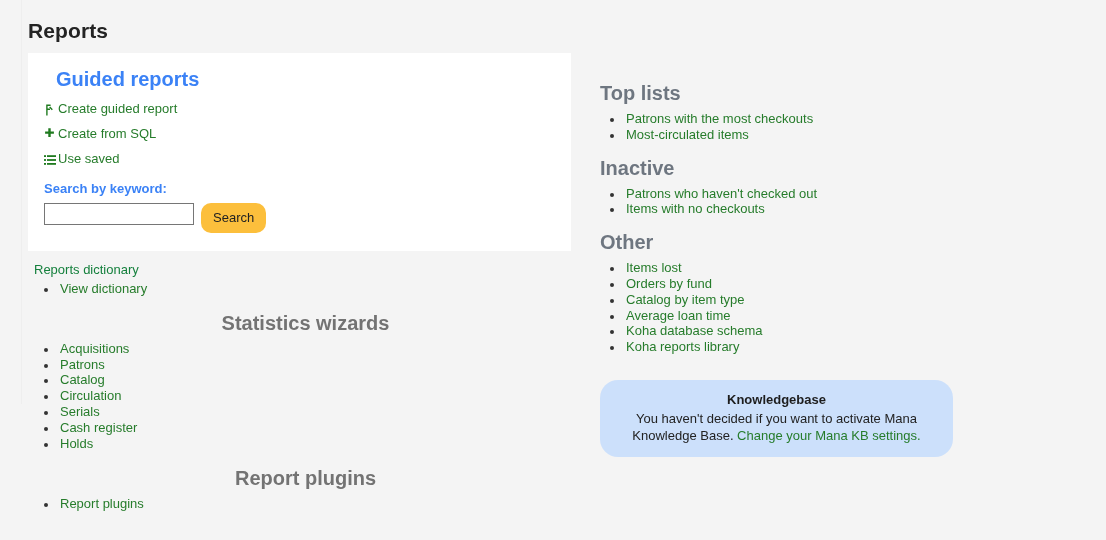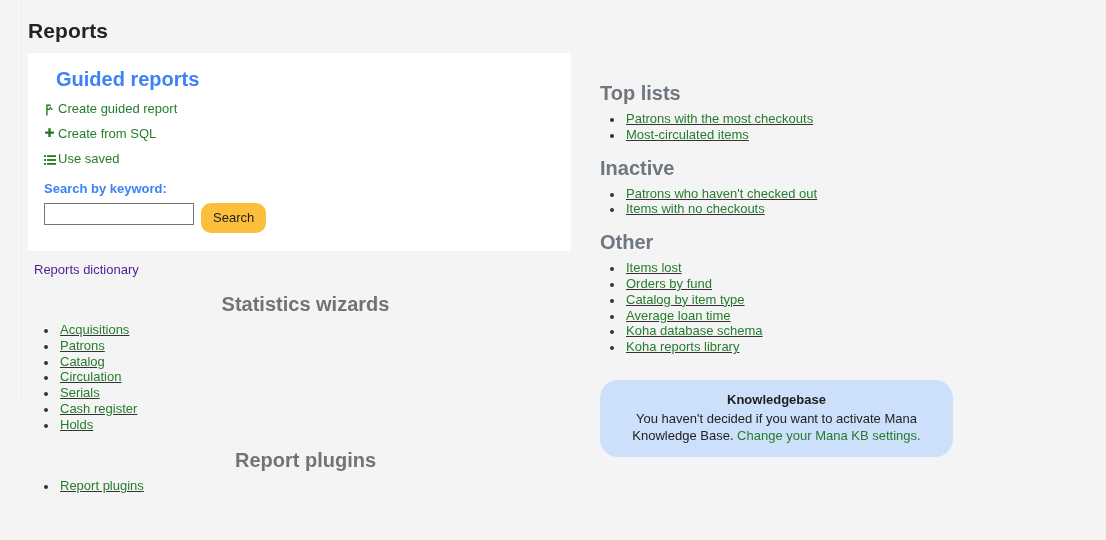--- a/index.html
+++ b/index.html
@@ -148,34 +148,33 @@
     line-height: 30px;
   }
 
   
   .subblock { margin-top: 10px; padding-left: 6px; }
 
   h3.subheading {
     margin: 0 0 2px 0;
     font-size: 13px;
     font-weight: normal;
-    color: #4c1d95;
+    color: #15803d;
     line-height: 17px;
   }
 
   ul.linklist {
     margin: 3px 0 0 0;
     padding-left: 24px;
     list-style: disc;
   }
   ul.linklist li {
     margin: 0;
     padding: 0 0 0 2px;
     line-height: 15.8px;
-    text-decoration: underline;
   }
   ul.linklist li::marker { color: #333333; font-size: 12px; }
   ul.linklist a {
     color: #267c2b;
     text-decoration: none;
     font-size: 13px;
   }
 
   h2.bigheading {
     margin: 14px 0 6px 0;
@@ -264,20 +263,23 @@
 
             <div class="search-row">
               <input class="search-input" type="text" placeholder="" style="">
               <button class="search-button">Search</button>
             </div>
           </div>
         </div>
 
         <div class="subblock">
           <h3 class="subheading">Reports dictionary</h3>
+          <ul class="linklist">
+            <li><a href="#">View dictionary</a></li>
+          </ul>
         </div>
 
         <h2 class="bigheading">Statistics wizards</h2>
         <ul class="linklist" style="padding-left:30px">
           <li><a href="#">Acquisitions</a></li>
           <li><a href="#">Patrons</a></li>
           <li><a href="#">Catalog</a></li>
           <li><a href="#">Circulation</a></li>
           <li><a href="#">Serials</a></li>
           <li><a href="#">Cash register</a></li>

